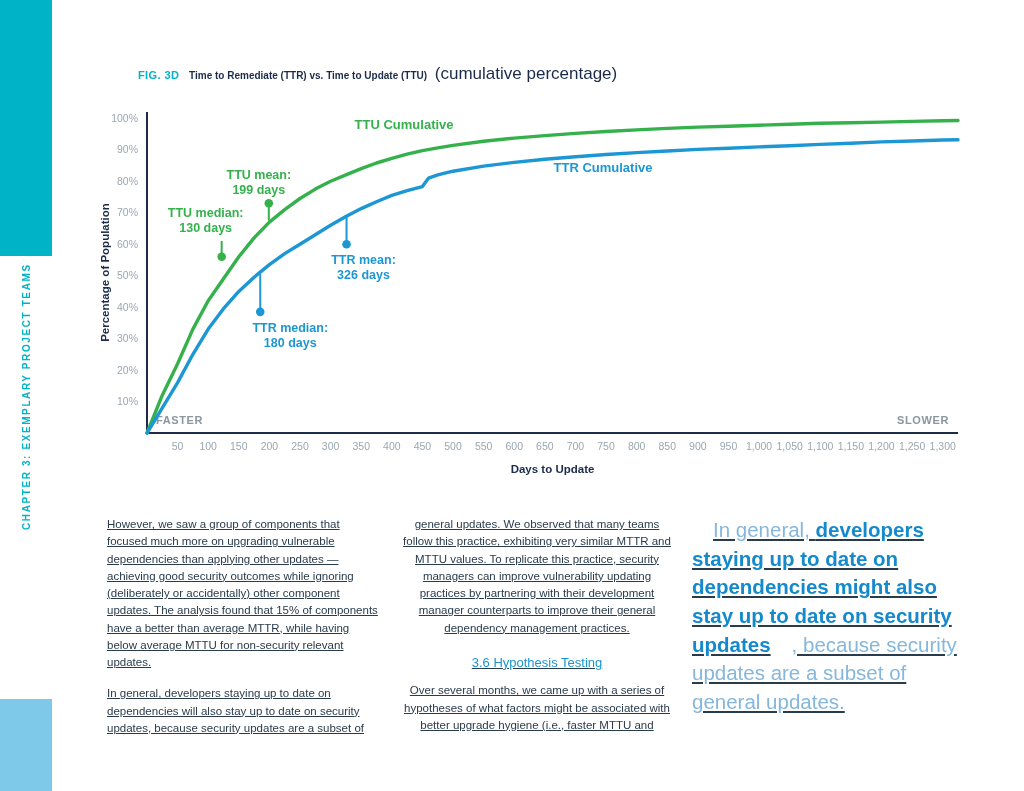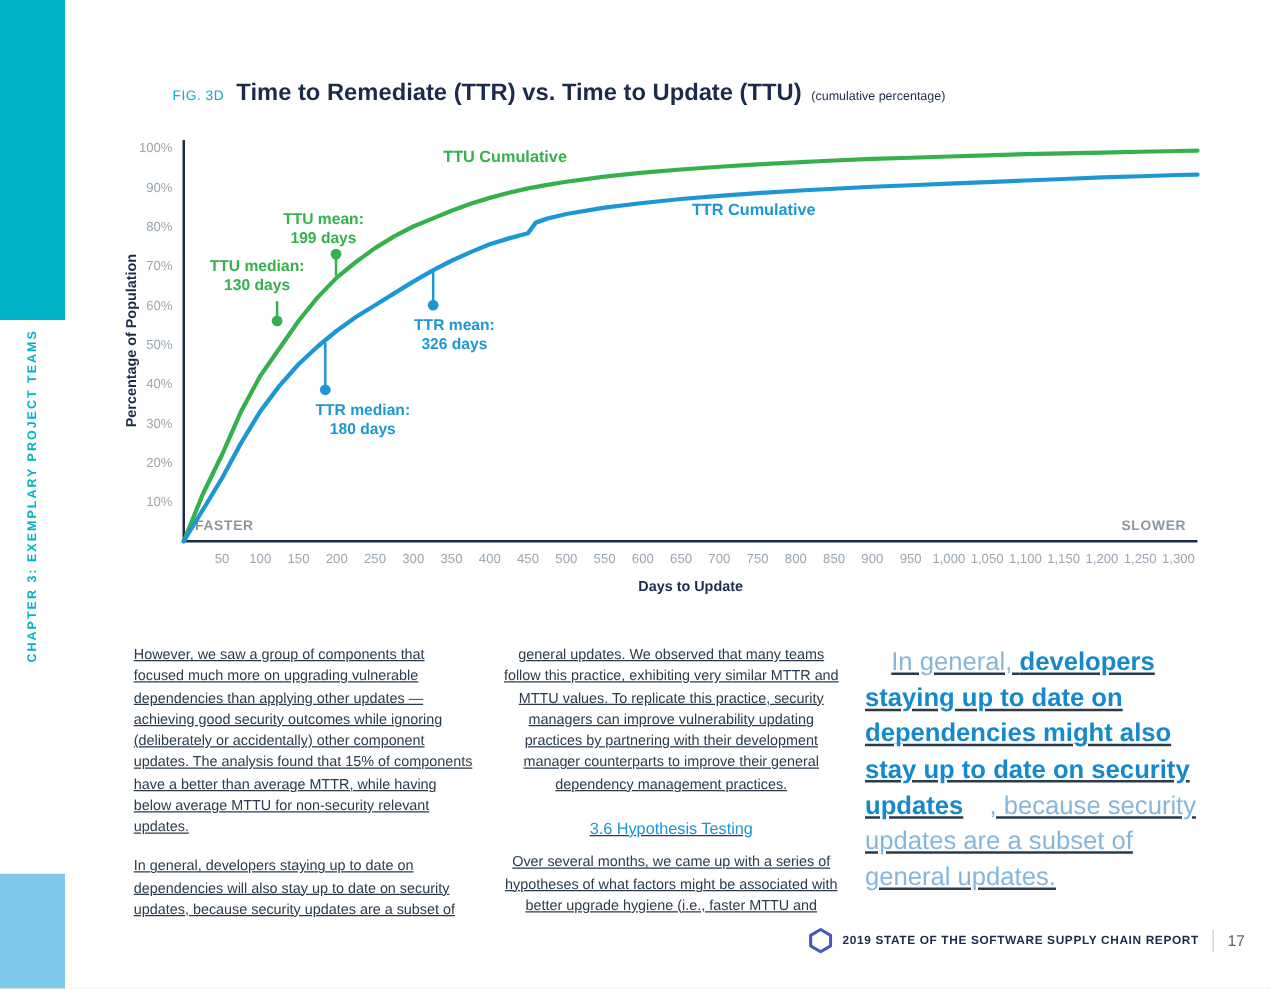--- a/index.html
+++ b/index.html
@@ -8,23 +8,23 @@
   
   .sidebar{position:absolute;left:0;top:0;width:52px;height:100%;}
   .sb-top{position:absolute;left:0;top:0;width:52px;height:256px;background:#00b3c6;}
   .sb-bottom{position:absolute;left:0;bottom:0;width:52px;height:92px;background:#7ec9e9;}
   .sb-label{position:absolute;left:0;top:262px;width:52px;height:270px;
             display:flex;align-items:center;justify-content:center;
             writing-mode:vertical-rl;transform:rotate(180deg);
             color:#00b3c6;font-size:10px;font-weight:700;letter-spacing:1.6px;white-space:nowrap;}
   
   .fig-title{position:absolute;left:138px;top:64px;font-size:13.5px;color:#1c2b4a;}
-  .fig-tag{color:#00b3c6;font-weight:400;font-size:11px;letter-spacing:.4px;margin-right:6px;}
-  .fig-main{font-weight:700;font-size:19px;}
-  .fig-sub{font-weight:400;font-size:10px;margin-left:4px;margin-top:44px;}
+  .fig-tag{color:#00b3c6;font-weight:700;font-size:11px;letter-spacing:.4px;margin-right:6px;}
+  .fig-main{font-weight:700;font-size:10px;}
+  .fig-sub{font-weight:400;font-size:17px;margin-left:4px;margin-top:44px;}
   
   #chart{position:absolute;left:96px;top:98px;width:872px;height:392px;}
   #chart svg text{font-family:"Liberation Sans", sans-serif;}
   .tick{fill:#9aa7b2;font-size:10.5px;}
   .axis-title{fill:#1c2b4a;font-size:11.5px;font-weight:700;}
   .speed{fill:#8b969f;font-size:11px;font-weight:700;letter-spacing:.6px;}
   .series-label{font-size:13px;font-weight:700;}
   .anno{font-size:12.5px;font-weight:700;text-anchor:middle;}
   
   .columns{position:absolute;top:500px;left:0;width:1024px;}
@@ -141,24 +141,14 @@
     <div class="col col2">
       <p>general updates. We observed that many teams follow this practice, exhibiting very similar MTTR and MTTU values. To replicate this practice, security managers can improve vulnerability updating practices by partnering with their development manager counterparts to improve their general dependency management practices.</p>
       <h3 class="section-heading">3.6 Hypothesis Testing</h3>
       <p>Over several months, we came up with a series of hypotheses of what factors might be associated with better upgrade hygiene (i.e., faster MTTU and</p>
     </div>
     <div class="col col3">
       <p class="pullquote" id="pullquote"><span class="q-light">In general, </span><span class="q-bold">developers staying up to date on dependencies might also stay up to date on security updates</span><span class="q-light">, because security updates are a subset of general updates.</span></p>
     </div>
   </div>
 
-  <div class="footer">
-    <span class="hex-icon">
-      <svg width="19" height="21" viewBox="0 0 20 22">
-        <polygon points="10,1.6 18.4,6.6 18.4,15.4 10,20.4 1.6,15.4 1.6,6.6" fill="none" stroke="#4a55c4" stroke-width="2.6" stroke-linejoin="round"></polygon>
-      </svg>
-    </span>
-    <span class="report-title">2019 STATE OF THE SOFTWARE SUPPLY CHAIN REPORT</span>
-    <span class="foot-divider"></span>
-    <span class="page-num">17</span>
-  </div>
 
 </div>
 
 </body></html>

